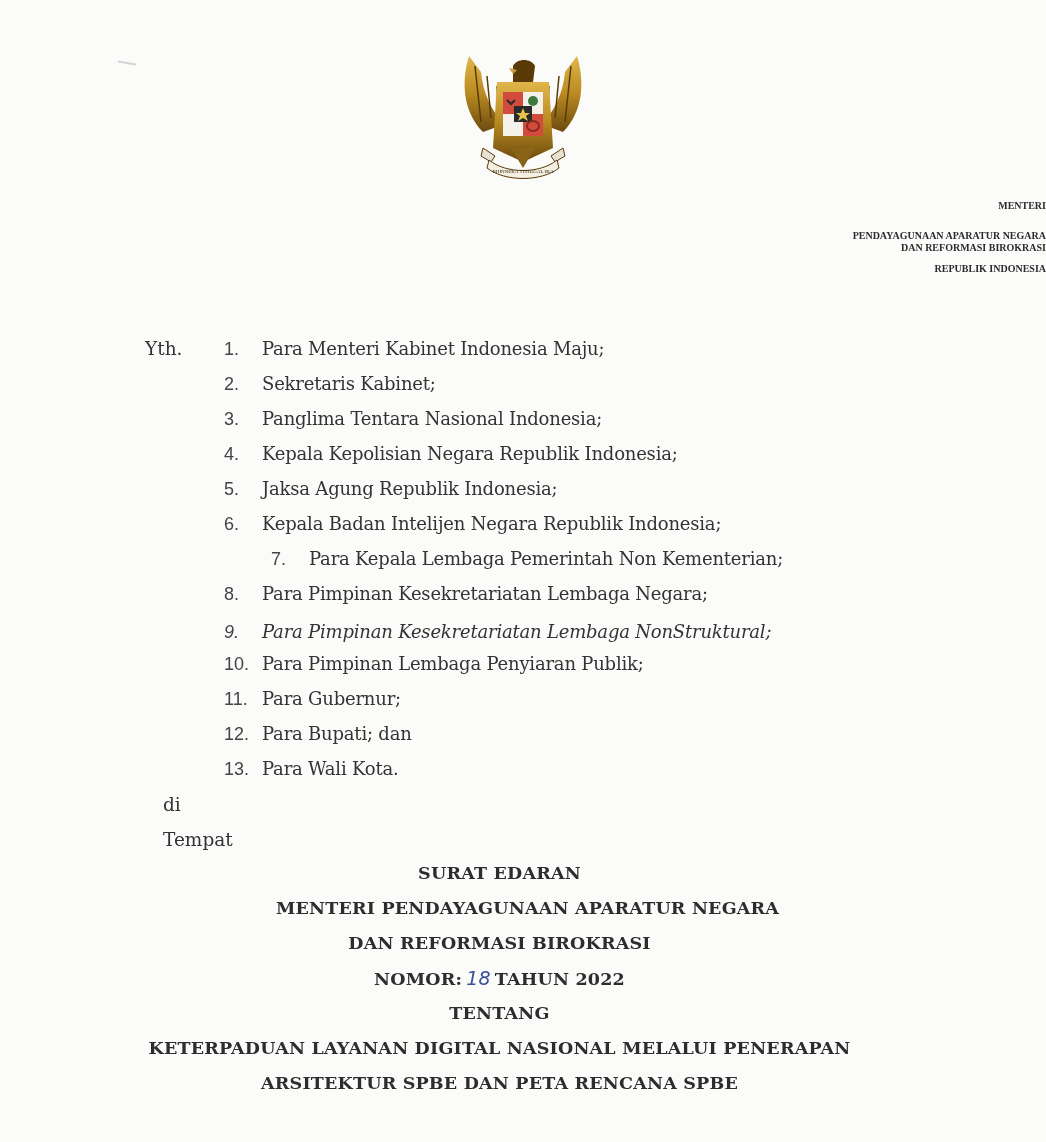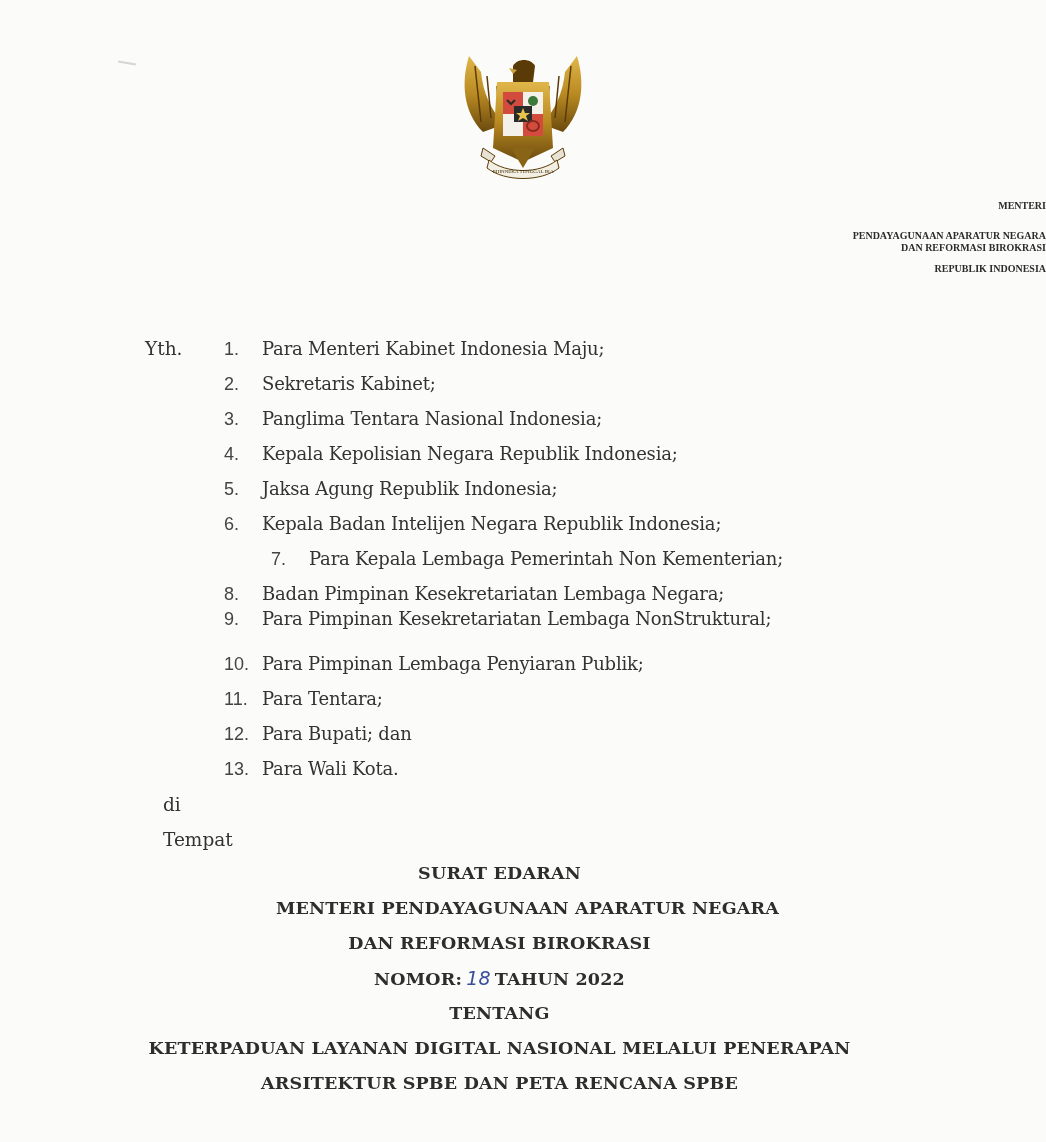--- a/index.html
+++ b/index.html
@@ -105,24 +105,24 @@
 <div class="yth">Yth.</div>
 
 <div class="list">
   <div class="item" style="top:338px;"><span class="num">1.</span><span class="txt">Para Menteri Kabinet Indonesia Maju;</span></div>
   <div class="item" style="top:373px;"><span class="num">2.</span><span class="txt">Sekretaris Kabinet;</span></div>
   <div class="item" style="top:408px;"><span class="num">3.</span><span class="txt">Panglima Tentara Nasional Indonesia;</span></div>
   <div class="item" style="top:443px;"><span class="num">4.</span><span class="txt">Kepala Kepolisian Negara Republik Indonesia;</span></div>
   <div class="item" style="top:478px;"><span class="num">5.</span><span class="txt">Jaksa Agung Republik Indonesia;</span></div>
   <div class="item" style="top:513px;"><span class="num">6.</span><span class="txt">Kepala Badan Intelijen Negara Republik Indonesia;</span></div>
   <div class="item" style="top:548px;margin-left:47px;"><span class="num">7.</span><span class="txt">Para Kepala Lembaga Pemerintah Non Kementerian;</span></div>
-  <div class="item" style="top:583px;"><span class="num">8.</span><span class="txt">Badan Pimpinan Kesekretariatan Lembaga Negara;</span></div>
-  <div class="item" style="top:608px;"><span class="num">9.</span><span class="txt">Para Pimpinan Kesekretariatan Lembaga NonStruktural;</span></div>
+  <div class="item" style="top:583px;"><span class="num">8.</span><span class="txt">Para Pimpinan Kesekretariatan Lembaga Negara;</span></div>
+  <div class="item" style="top:621px;font-style:italic;"><span class="num">9.</span><span class="txt">Para Pimpinan Kesekretariatan Lembaga NonStruktural;</span></div>
   <div class="item" style="top:653px;"><span class="num">10.</span><span class="txt">Para Pimpinan Lembaga Penyiaran Publik;</span></div>
-  <div class="item" style="top:688px;"><span class="num">11.</span><span class="txt">Para Tentara;</span></div>
+  <div class="item" style="top:688px;"><span class="num">11.</span><span class="txt">Para Gubernur;</span></div>
   <div class="item" style="top:723px;"><span class="num">12.</span><span class="txt">Para Bupati; dan</span></div>
   <div class="item" style="top:758px;"><span class="num">13.</span><span class="txt">Para Wali Kota.</span></div>
 </div>
 
 <div class="plain" style="top:794px;">di</div>
 <div class="plain" style="top:829px;">Tempat</div>
 
 <div class="title" style="top:863px;">SURAT EDARAN</div>
 <div class="title" style="top:898px;margin-left:28px;">MENTERI PENDAYAGUNAAN APARATUR NEGARA</div>
 <div class="title" style="top:933px;">DAN REFORMASI BIROKRASI</div>

